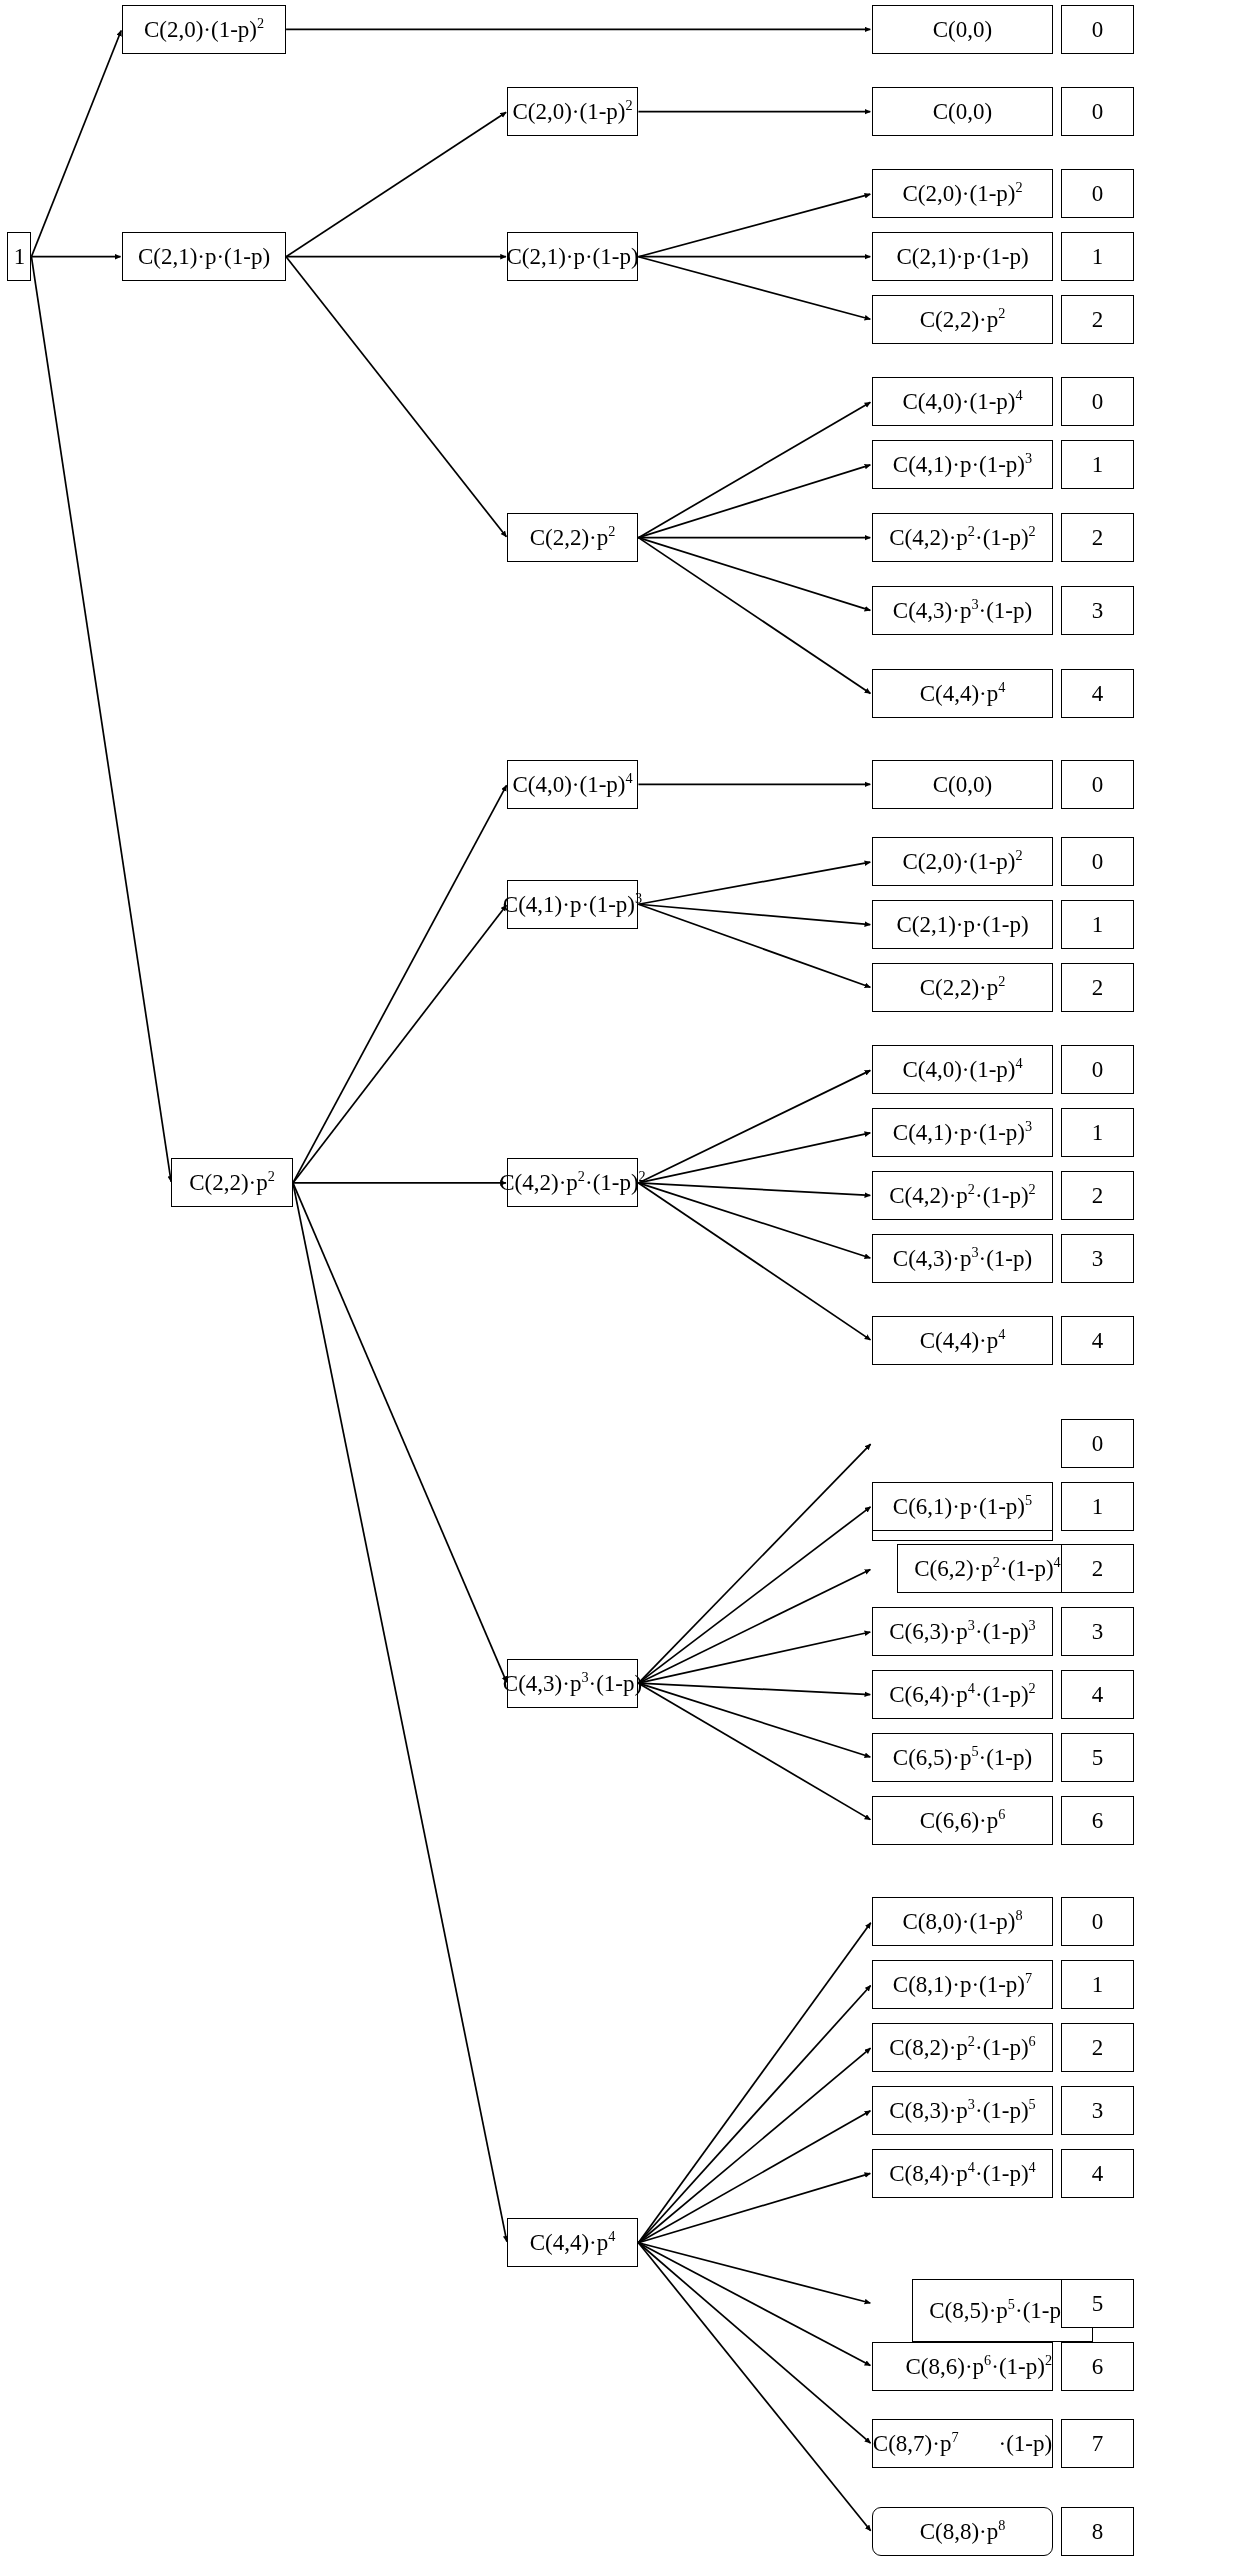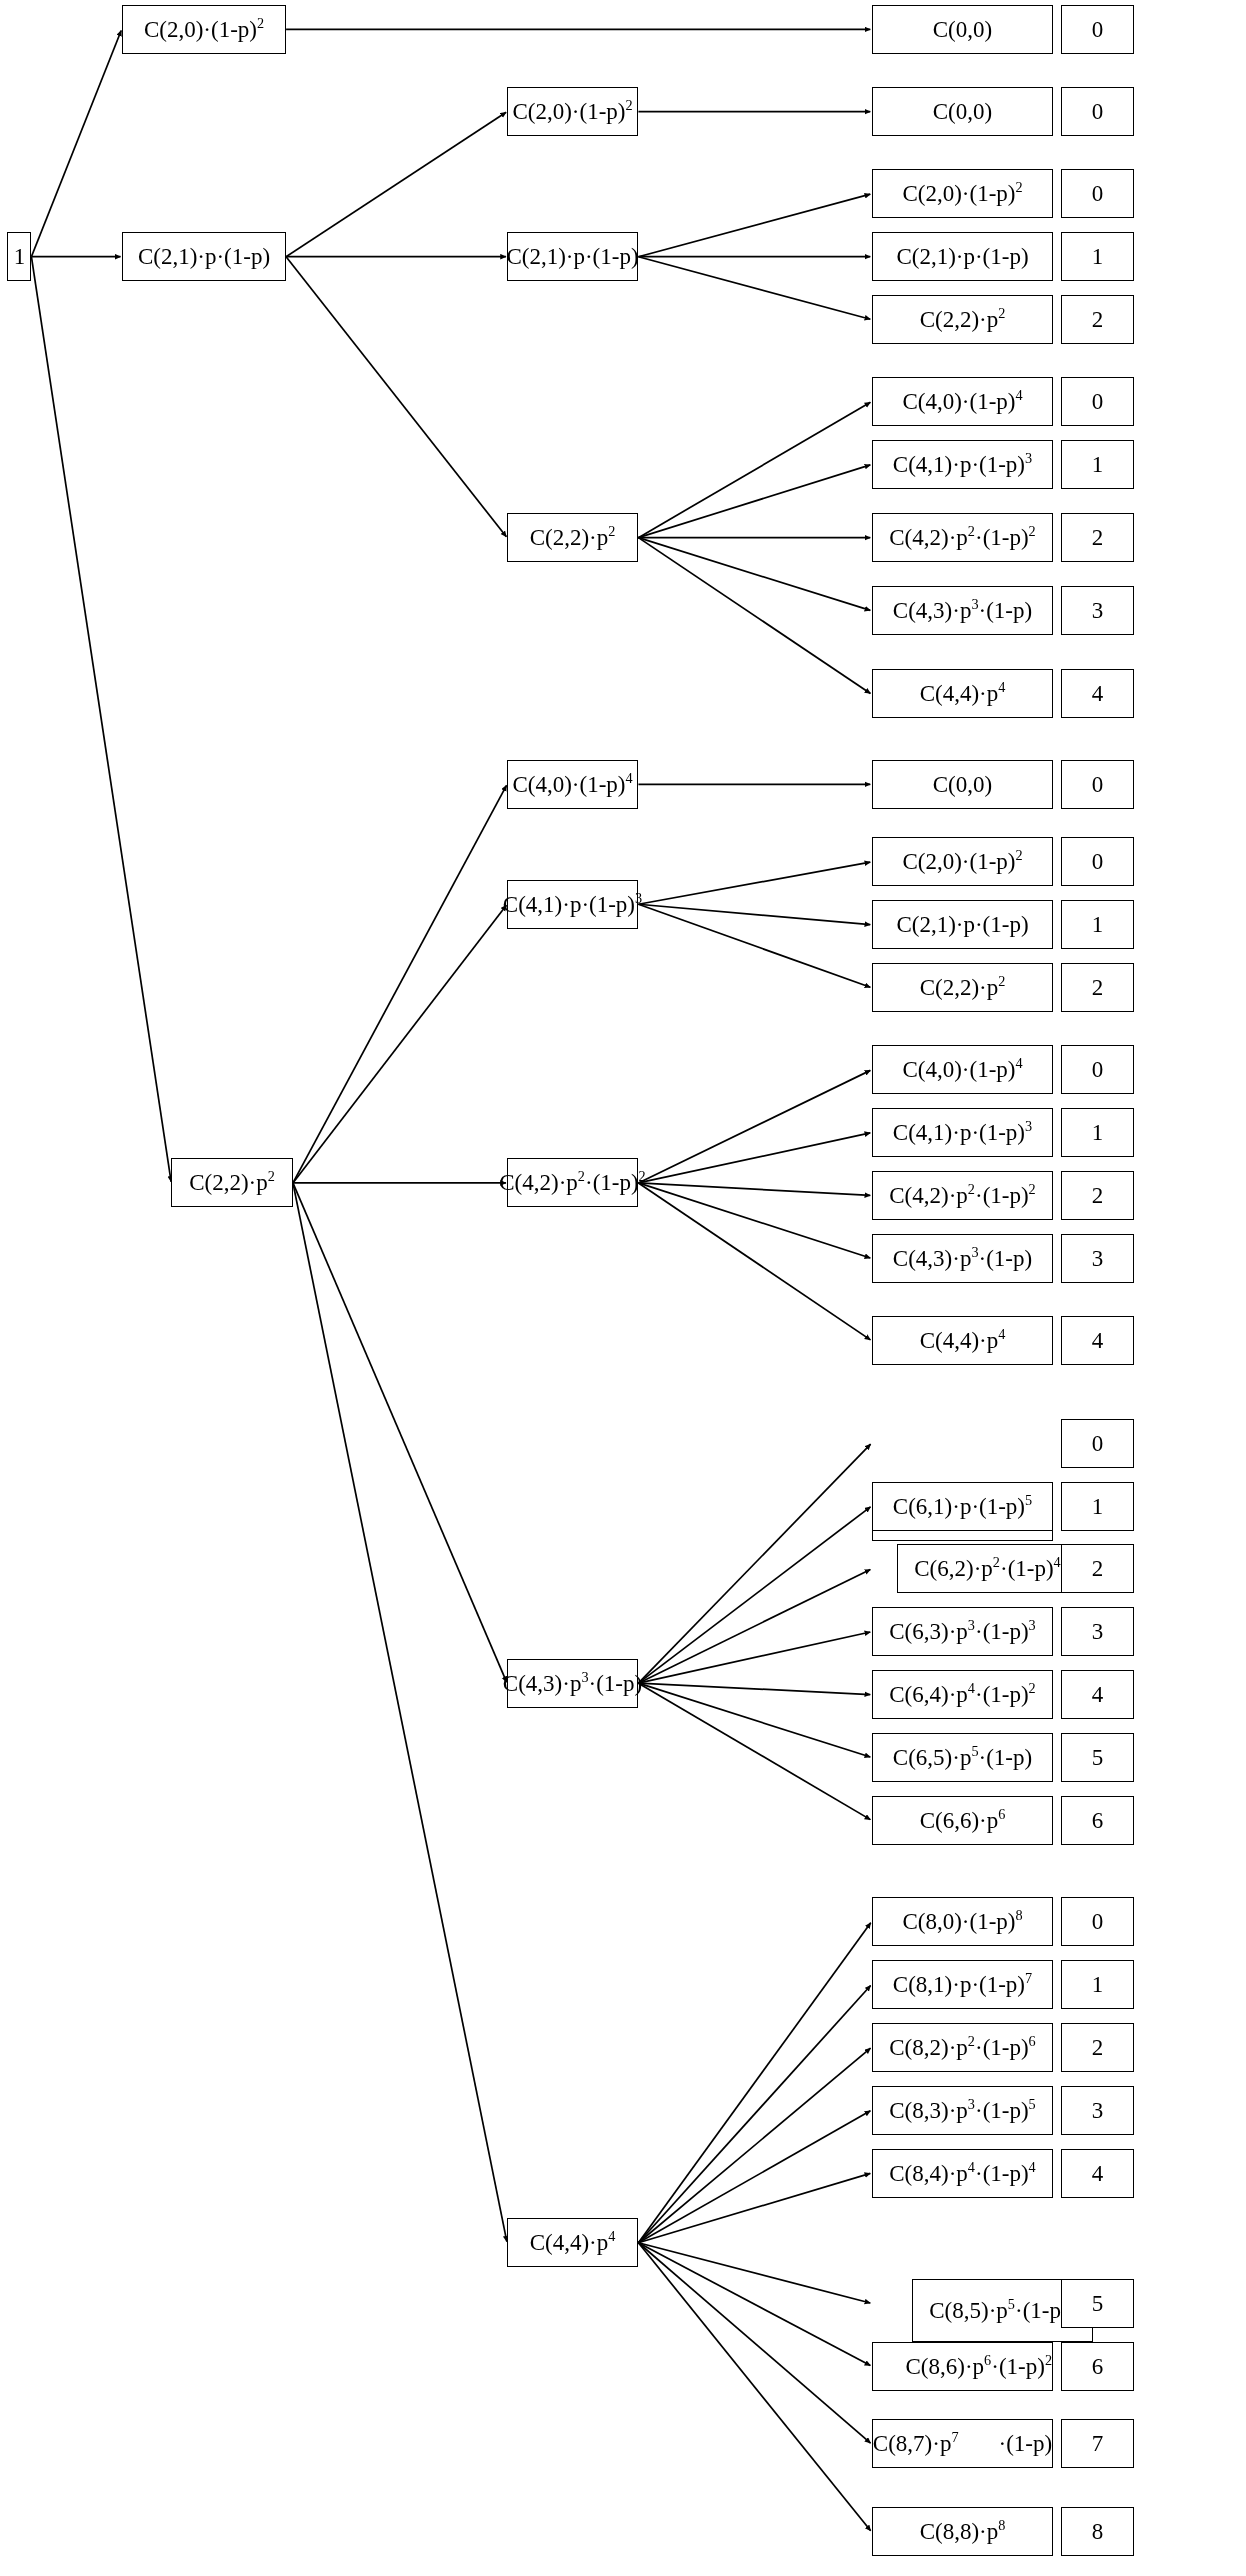--- a/index.html
+++ b/index.html
@@ -274,19 +274,19 @@
       <div class="node" style="left: 872px; top: 2342px; width: 181px; height: 49px; justify-content: flex-end;">
         <span class="lbl">C(8,6)·p<sup>6</sup></span>
         <span class="lbl">·(1-p)<sup>2</sup></span>
       </div>
       <div class="node cnt" style="left: 1061px; top: 2342px; width: 73px; height: 49px;">6</div>
       <div class="node" style="left: 872px; top: 2419px; width: 181px; height: 49px; gap: 40px;">
         <span class="lbl">C(8,7)·p<sup>7</sup></span>
         <span class="lbl">·(1-p)</span>
       </div>
       <div class="node cnt" style="left: 1061px; top: 2419px; width: 73px; height: 49px;">7</div>
-      <div class="node" style="left: 872px; top: 2507px; width: 181px; height: 49px;">
+      <div class="node" style="left: 872px; top: 2507px; width: 181px; height: 49px; border-radius: 9px;">
         <span class="lbl">C(8,8)·p<sup>8</sup></span>
       </div>
       <div class="node cnt" style="left: 1061px; top: 2507px; width: 73px; height: 49px;">8</div>
     </div>
 </div>
 
 
 </body></html>

